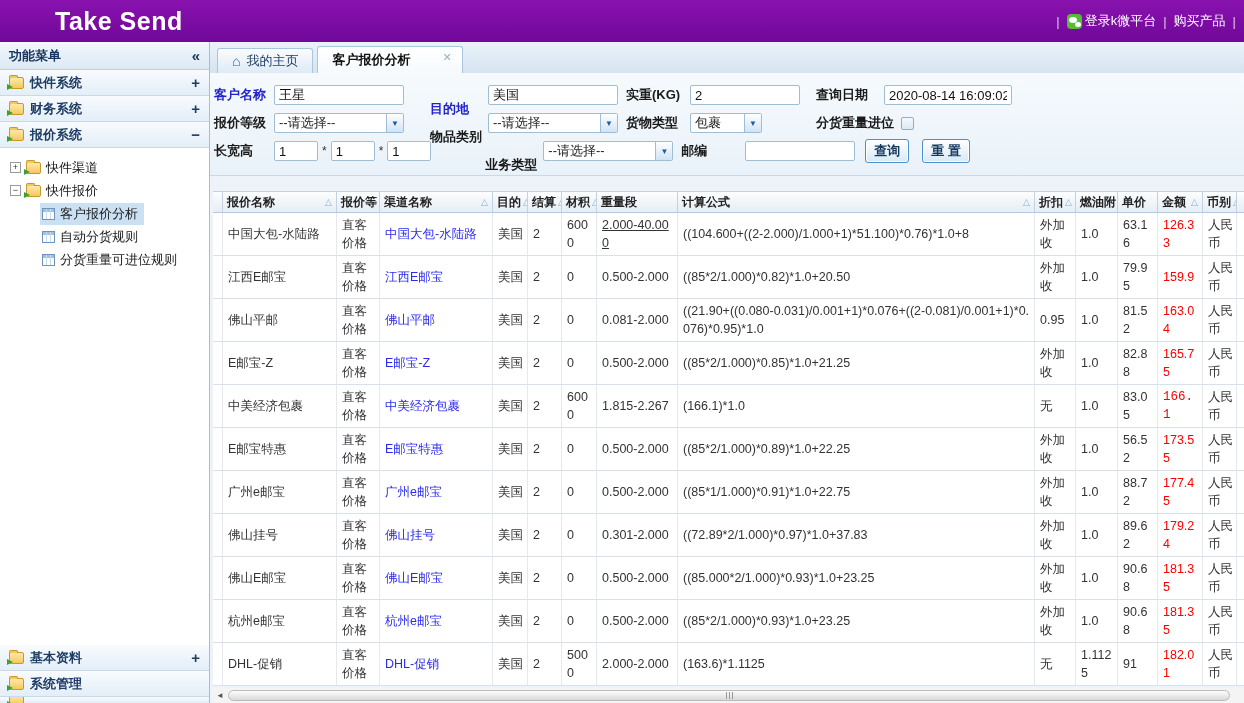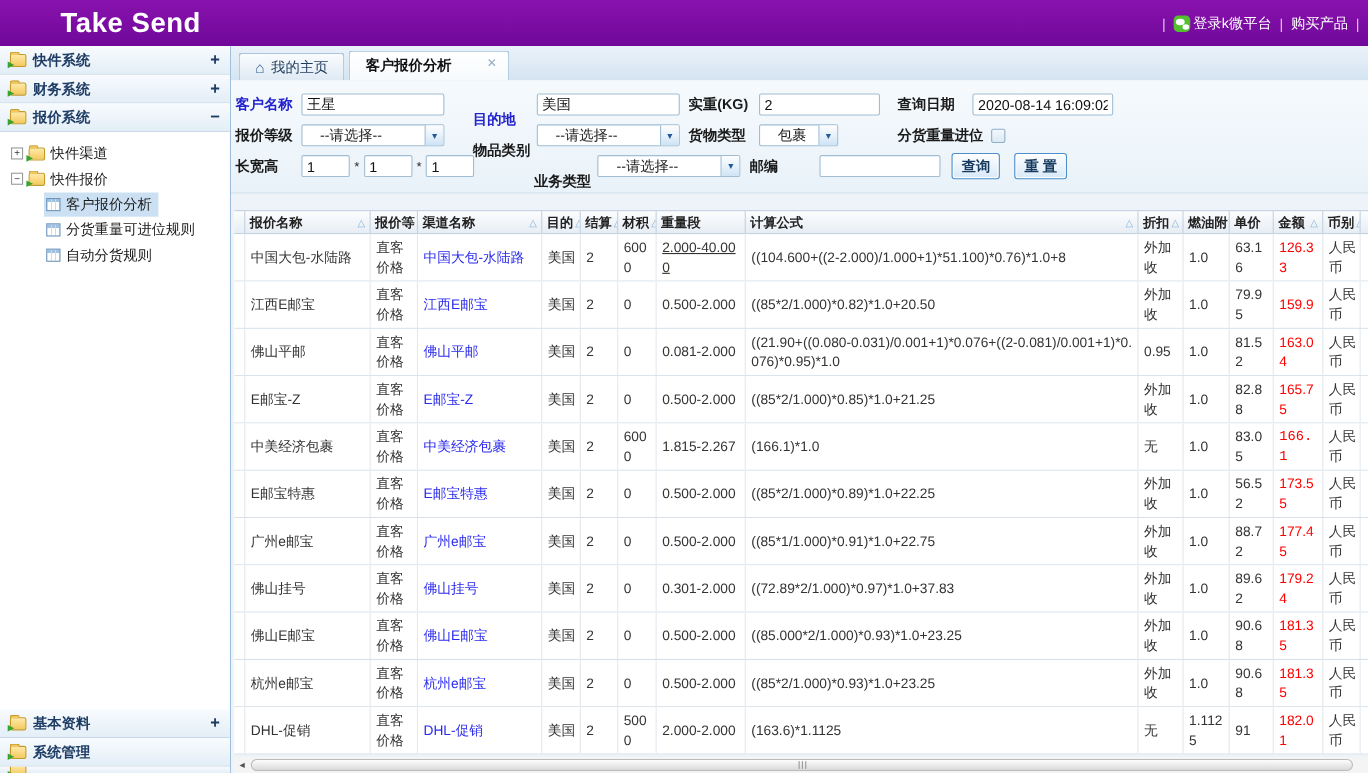--- a/index.html
+++ b/index.html
@@ -73,21 +73,21 @@
     padding:8px 4px 10px 4px; flex-shrink:0; }
   .form-row { display:flex; align-items:center; height:28px; }
   .fl { font-size:13px; font-weight:bold; color:#1A1A1A; flex-shrink:0; }
   .fl.blue { color:#2323CD; }
   .w60 { width:60px; } .w58 { width:58px;margin-top:28px; } .w64 { width:64px; } .w68 { width:68px; }
   .inp { height:20px; border:1px solid #A0BDD4; border-radius:2px; background:#fff;
     padding:0 4px; font-size:13px; color:#111;
     font-family:"Liberation Sans","DejaVu Sans",sans-serif; }
   .sel { display:flex; border:1px solid #A0BDD4; border-radius:2px; background:#fff; height:20px; }
   .sel .txt { flex:1; padding:0 4px; font-size:13px; line-height:18px; color:#222;
-    white-space:nowrap; overflow:hidden;margin-left:12px; }
+    white-space:nowrap; overflow:hidden; }
   .sel .btn { width:17px; background:linear-gradient(#FEFEFE,#CFE4F6); border-left:1px solid #A0BDD4;
     display:flex; align-items:center; justify-content:center; color:#235A9A; font-size:8px;
     cursor:pointer; flex-shrink:0; }
   .cb { width:13px; height:13px; border:1px solid #8FAFC9; border-radius:2px;
     background:linear-gradient(#F4F8FC,#DDE9F3); cursor:pointer; }
   .btn-q { border:1px solid #4D8FCB; border-radius:3px; background:linear-gradient(#FEFEFF,#D8E9F7);
     box-shadow:inset 0 0 0 1px #fff; padding:2px 8px; font-size:13px; font-weight:bold;
     color:#16395F; cursor:pointer; font-family:"Liberation Sans","DejaVu Sans",sans-serif; }
   .star { font-size:12px; color:#333; margin:0 4px; }
 
@@ -134,20 +134,24 @@
     <span class="toplink">
       <span>购买产品</span>
     </span>
     <span class="sep">|</span>
   </div>
 </div>
 
 <div class="app-body">
 
   <div class="sidebar">
+    <div class="sb-header">
+      <span>功能菜单</span>
+      <span class="collapse-ic">«</span>
+    </div>
 
     <div class="acc">
       <span class="fold"></span>
       <span>快件系统</span>
       <span class="sign">+</span>
     </div>
     <div class="acc">
       <span class="fold"></span>
       <span>财务系统</span>
       <span class="sign">+</span>
@@ -171,27 +175,27 @@
       </div>
       <div class="tree-row lvl2">
         <span class="hl selected">
           <span class="grid-ic"></span>
           <span>客户报价分析</span>
         </span>
       </div>
       <div class="tree-row lvl2">
         <span class="hl">
           <span class="grid-ic"></span>
-          <span>分货重量可进位规则</span>
+          <span>自动分货规则</span>
         </span>
       </div>
       <div class="tree-row lvl2">
         <span class="hl">
           <span class="grid-ic"></span>
-          <span>自动分货规则</span>
+          <span>分货重量可进位规则</span>
         </span>
       </div>
     </div>
 
     <div class="acc">
       <span class="fold"></span>
       <span>基本资料</span>
       <span class="sign">+</span>
     </div>
     <div class="acc">

